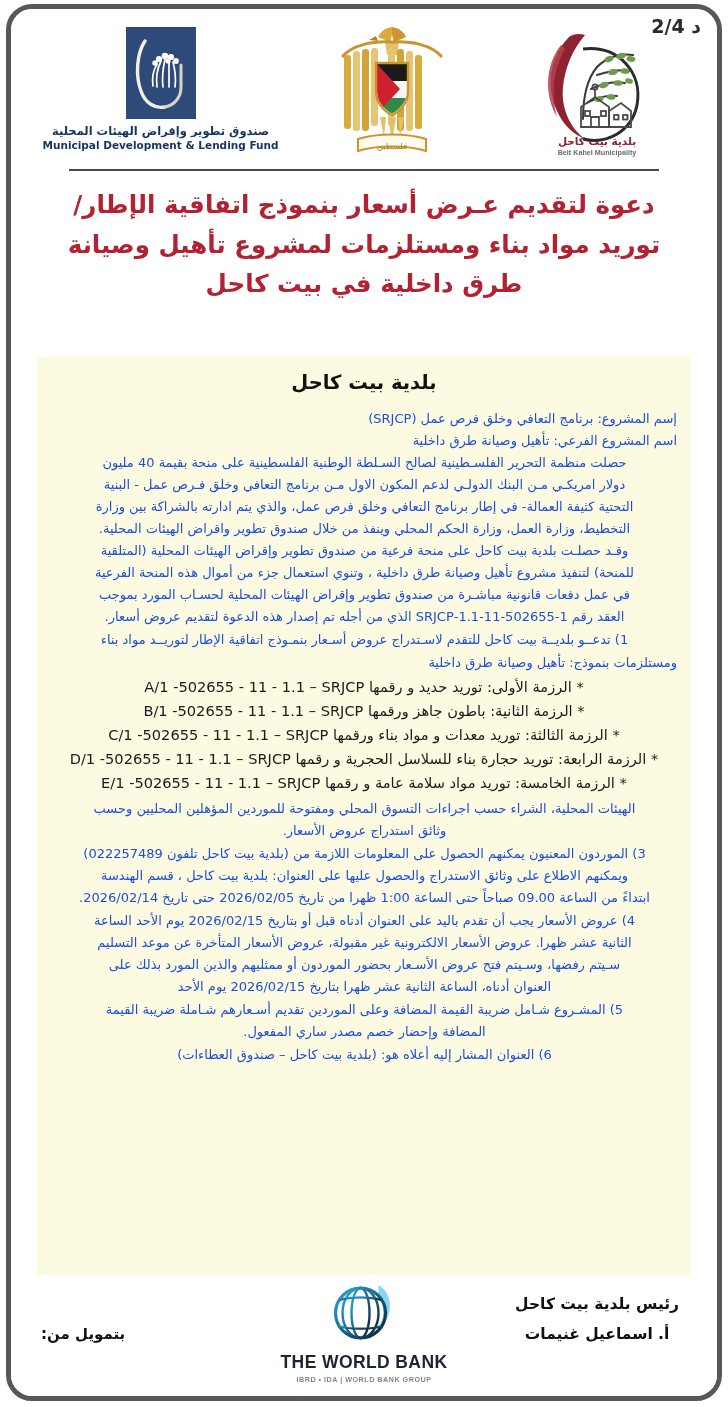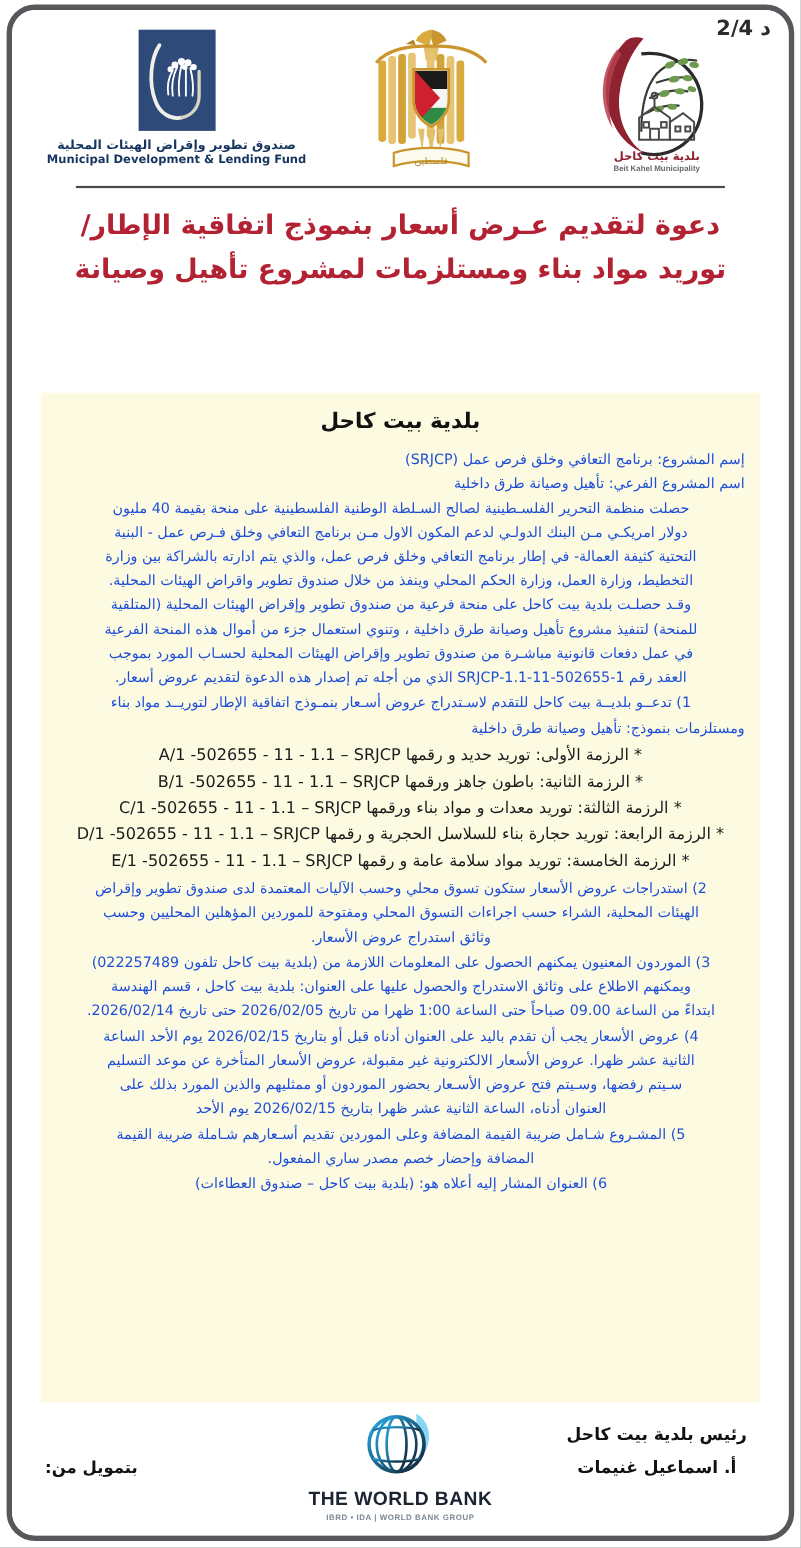--- a/index.html
+++ b/index.html
@@ -377,20 +377,21 @@
           </svg>
         </div>
 
       </div>
 
       <div class="head-rule"></div>
 
       <div class="title-block">
         <div class="title-line">دعوة لتقديم عـرض أسعار بنموذج اتفاقية الإطار/</div>
         <div class="title-line">توريد مواد بناء ومستلزمات لمشروع  تأهيل وصيانة</div>
+        <div class="title-line">طرق داخلية  في بيت كاحل</div>
       </div>
 
       <div class="body-panel">
 
         <div class="muni-heading">بلدية بيت كاحل</div>
 
         <div class="ln right">إسم المشروع: برنامج التعافي وخلق فرص عمل (SRJCP)</div>
         <div class="ln right">اسم المشروع الفرعي: تأهيل وصيانة طرق داخلية</div>
 
         <div class="para">
@@ -411,21 +412,20 @@
 
         <div class="para">
           <div class="pkg">* الرزمة الأولى: توريد حديد و رقمها A/1 -502655 - 11 - 1.1 – SRJCP</div>
           <div class="pkg">* الرزمة الثانية: باطون جاهز ورقمها B/1 -502655 - 11 - 1.1 – SRJCP</div>
           <div class="pkg">* الرزمة الثالثة: توريد معدات و مواد بناء ورقمها C/1 -502655 - 11 - 1.1 – SRJCP</div>
           <div class="pkg">* الرزمة الرابعة: توريد حجارة بناء للسلاسل الحجرية و رقمها D/1 -502655 - 11 - 1.1 – SRJCP</div>
           <div class="pkg">* الرزمة الخامسة: توريد مواد سلامة عامة و رقمها E/1 -502655 - 11 - 1.1 – SRJCP</div>
         </div>
 
         <div class="para">
-          <div class="ln">2) استدراجات عروض الأسعار ستكون تسوق محلي وحسب الآليات المعتمدة لدى صندوق تطوير وإقراض</div>
           <div class="ln">الهيئات المحلية، الشراء حسب اجراءات التسوق المحلي ومفتوحة للموردين المؤهلين المحليين وحسب</div>
           <div class="ln center">وثائق استدراج عروض الأسعار.</div>
         </div>
 
         <div class="para">
           <div class="ln">3) الموردون المعنيون يمكنهم الحصول على المعلومات اللازمة من (بلدية بيت كاحل تلفون 022257489)</div>
           <div class="ln">ويمكنهم الاطلاع على وثائق الاستدراج والحصول عليها على العنوان:  بلدية بيت كاحل ، قسم الهندسة</div>
           <div class="ln">ابتداءً من الساعة 09.00 صباحاً حتى الساعة 1:00 ظهرا من تاريخ 2026/02/05 حتى تاريخ 2026/02/14.</div>
         </div>
 

